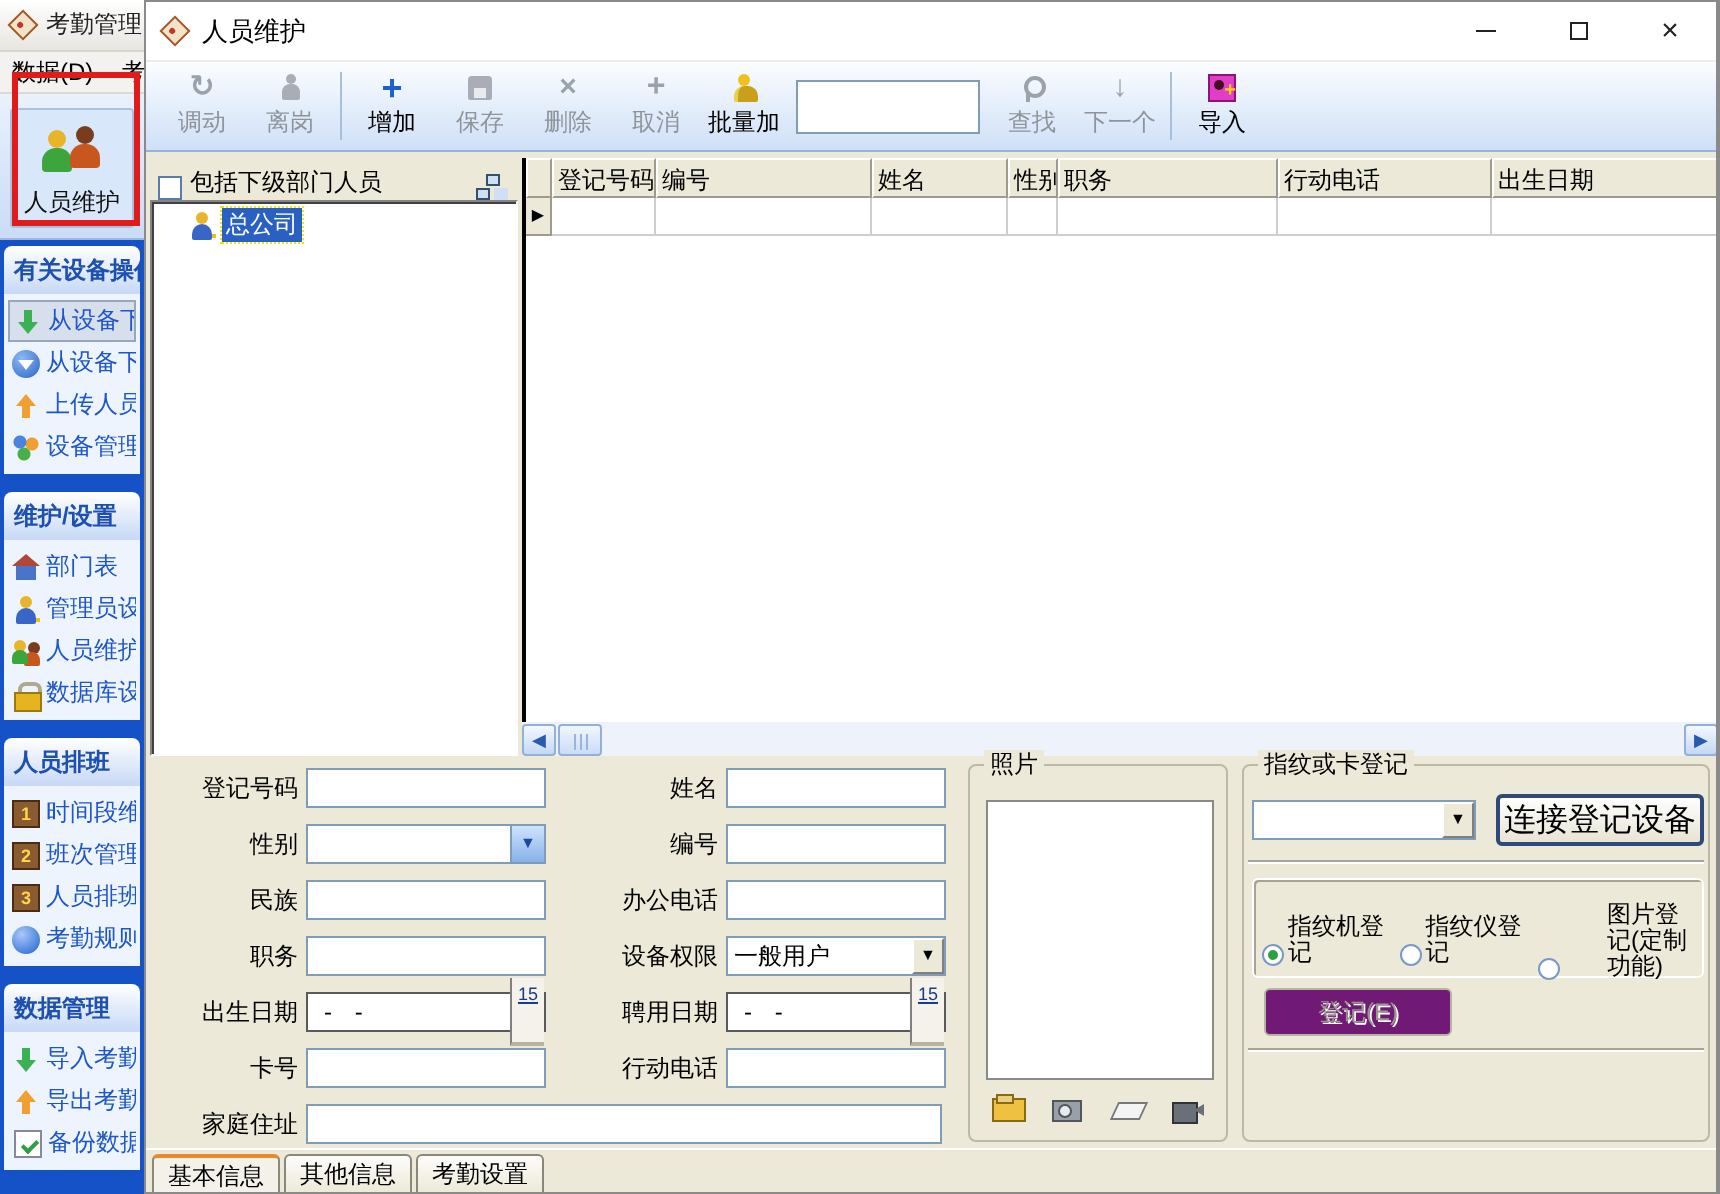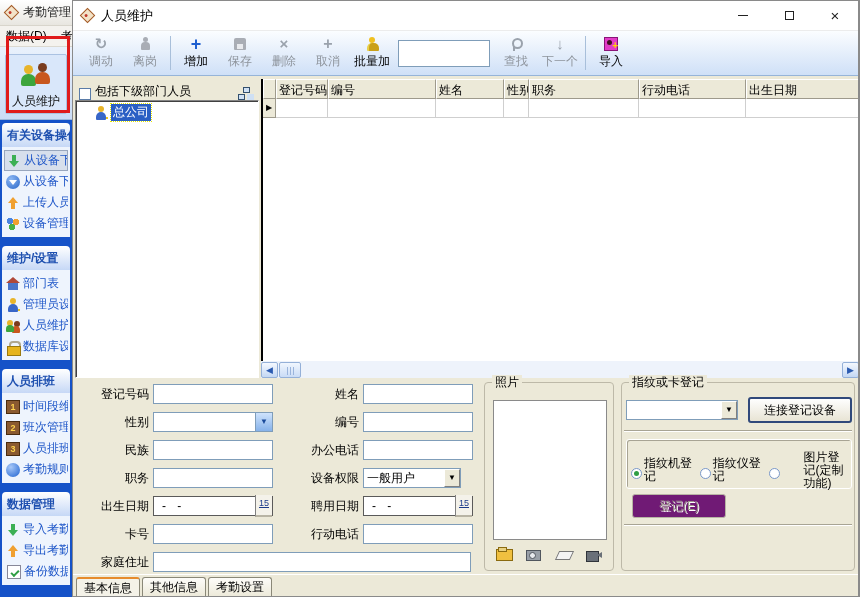--- a/index.html
+++ b/index.html
@@ -135,41 +135,41 @@
   
   .form { position:absolute; left:0; top:377px; width:786px; height:196px; }
   .f-label { position:absolute; height:20px; line-height:20px; text-align:right; white-space:nowrap; }
   .f-input { position:absolute; height:20px; background:#fff; border:1px solid #7f9db9; font-size:12px; padding:0 3px; }
   .combo { position:absolute; height:20px; background:#fff; border:1px solid #7f9db9; display:flex; align-items:center; cursor:pointer; }
   .combo .val { flex:1; padding-left:3px; white-space:nowrap; overflow:hidden; }
   .combo .da-blue { width:17px; height:18px; background:linear-gradient(#cfe3fc,#86b2ea); border-left:1px solid #7f9db9; color:#1a4a9a; text-align:center; font-size:8px; line-height:18px; }
   .combo .da-classic { width:16px; height:18px; background:#ece9d8; border:1px solid; border-color:#fff #808080 #808080 #fff; color:#000; text-align:center; font-size:8px; line-height:16px; }
   .datefld { position:absolute; height:20px; background:#fff; border:1px solid #5a5a5a; display:flex; align-items:center; }
   .datefld .dv { flex:1; padding-left:8px; letter-spacing:4px; }
-  .datefld .cal { width:17px; height:22px; background:#f4f2ea; border-left:1px solid #808080; font-size:9px; color:#1a3a8a; text-align:center; line-height:17px; border-bottom:2px solid #b8b4a4; cursor:pointer; }
+  .datefld .cal { width:17px; height:34px; background:#f4f2ea; border-left:1px solid #808080; font-size:9px; color:#1a3a8a; text-align:center; line-height:17px; border-bottom:2px solid #b8b4a4; cursor:pointer; }
   .cal u { text-decoration:underline; }
 
   .grp { position:absolute; border:1px solid #bdb9a8; border-radius:4px; }
   .grp-lbl { position:absolute; top:-8px; left:7px; background:#ece9d8; padding:0 3px; line-height:14px; white-space:nowrap; }
   .photo-box { position:absolute; left:8px; top:17px; width:114px; height:140px; background:#fff; border:1px solid #8a8a8a; }
   .photo-icons { position:absolute; left:8px; bottom:8px; width:114px; display:flex; justify-content:space-between; padding:0 2px; }
   .pic { width:20px; height:16px; position:relative; cursor:pointer; }
   .ic-folder::before { content:""; position:absolute; left:1px; top:3px; width:15px; height:10px; background:#f0c040; border:1px solid #8a6a10; }
   .ic-folder::after { content:""; position:absolute; left:3px; top:1px; width:7px; height:3px; background:#e8d080; border:1px solid #8a6a10; }
   .ic-cam::before { content:""; position:absolute; left:1px; top:4px; width:13px; height:9px; background:#9aa0a8; border:1px solid #50565e; }
   .ic-cam::after { content:""; position:absolute; left:4px; top:6px; width:5px; height:5px; border-radius:50%; background:#e8eaee; border:1px solid #50565e; }
   .ic-eraser::before { content:""; position:absolute; left:2px; top:5px; width:13px; height:7px; background:#f4f4f4; border:1px solid #787878; transform:skewX(-25deg); }
   .ic-camcorder::before { content:""; position:absolute; left:1px; top:5px; width:11px; height:9px; background:#6a7078; border:1px solid #30343a; }
   .ic-camcorder::after { content:""; position:absolute; left:12px; top:6px; border-top:3px solid transparent; border-bottom:3px solid transparent; border-right:5px solid #6a7078; }
 
   .fp-combo { left:4px; top:17px; width:112px; }
-  .connect-btn { position:absolute; left:126px; top:14px; width:104px; height:26px; background:linear-gradient(#fefefe,#e8e4d4); border:2px solid #30497b; border-radius:3px; font-size:12px; cursor:pointer; display:flex; align-items:center; justify-content:center; }
+  .connect-btn { position:absolute; left:126px; top:14px; width:104px; height:26px; background:linear-gradient(#fefefe,#e8e4d4); border:2px solid #30497b; border-radius:3px; font-size:16px; cursor:pointer; display:flex; align-items:center; justify-content:center; }
   .etch { position:absolute; left:2px; width:228px; height:2px; border-top:1px solid #a8a494; border-bottom:1px solid #fff; }
   .opt-box { position:absolute; left:4px; top:56px; width:226px; height:50px; border:1px solid #fff; box-shadow:inset 1px 1px 0 #a8a494; border-radius:3px; display:flex; align-items:center; padding:0 4px; gap:4px; }
-  .radio-item { display:flex; align-items:center; gap:2px; cursor:pointer;margin-top:12px; }
+  .radio-item { display:flex; align-items:flex-end; gap:2px; cursor:pointer;margin-top:12px; }
   .rad { width:11px; height:11px; border-radius:50%; background:#fff; border:1px solid #7a98c8; margin-top:7px; flex:0 0 auto; position:relative; }
   .rad.on::after { content:""; position:absolute; left:2px; top:2px; width:5px; height:5px; border-radius:50%; background:#2f9e44; }
   .rad-lbl { line-height:13px; }
   .reg-btn { position:absolute; left:10px; top:111px; width:94px; height:24px; background:#701a75; border:1px solid #b8b4a4; border-radius:3px; color:#9a978a; text-shadow:1px 1px 0 #fff; display:flex; align-items:center; justify-content:center; }
 
   
   .tabbar { position:absolute; left:0; top:573px; width:786px; height:24px; border-top:1px solid #fff; display:flex; align-items:flex-start; padding:2px 0 0 3px; gap:2px; }
   .tab { height:20px; padding:0 7px; background:linear-gradient(#fdfcf9,#ece9d8); border:1px solid #8a8878; border-bottom:none; border-radius:3px 3px 0 0; line-height:19px; cursor:pointer; }
   .tab.active { border-top:2px solid #e68b2c; background:#f4f2e8; height:22px; position:relative; z-index:2; }
 </style>
@@ -435,21 +435,21 @@
       <div class="f-label" style="left:0;top:174px;width:76px;">家庭住址</div>
       <input class="f-input" style="left: 80px; top: 174px; width: 318px;">
 
       <div class="f-label" style="left:210px;top:6px;width:76px;">姓名</div>
       <input class="f-input" style="left: 290px; top: 6px; width: 110px;">
       <div class="f-label" style="left:210px;top:34px;width:76px;">编号</div>
       <input class="f-input" style="left: 290px; top: 34px; width: 110px;">
       <div class="f-label" style="left:210px;top:62px;width:76px;">办公电话</div>
       <input class="f-input" style="left: 290px; top: 62px; width: 110px;">
       <div class="f-label" style="left:210px;top:90px;width:76px;">设备权限</div>
-      <div class="combo" style="left:290px;top:90px;width:98px;align-items:flex-end;">
+      <div class="combo" style="left:290px;top:90px;width:110px;align-items:flex-end;">
         <span class="val">一般用户</span>
           <span class="da-classic">▼</span>
       </div>
       <div class="f-label" style="left:210px;top:118px;width:76px;">聘用日期</div>
       <div class="datefld" style="left:290px;top:118px;width:110px;">
         <span class="dv">-  -</span>
           <span class="cal"><u>15</u></span>
       </div>
       <div class="f-label" style="left:210px;top:146px;width:76px;">行动电话</div>
       <input class="f-input" style="left: 290px; top: 146px; width: 110px;">

